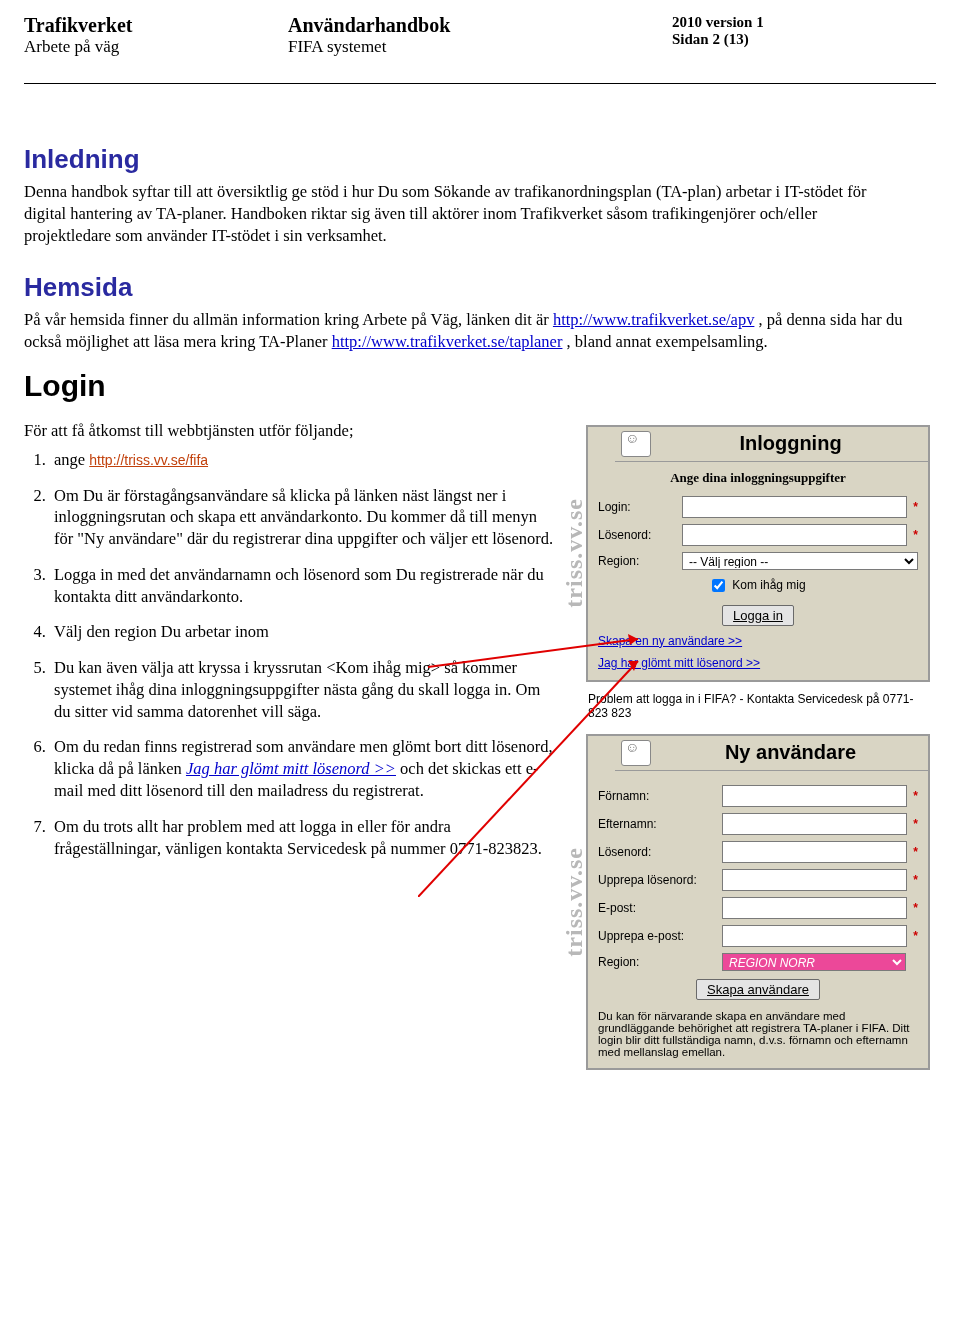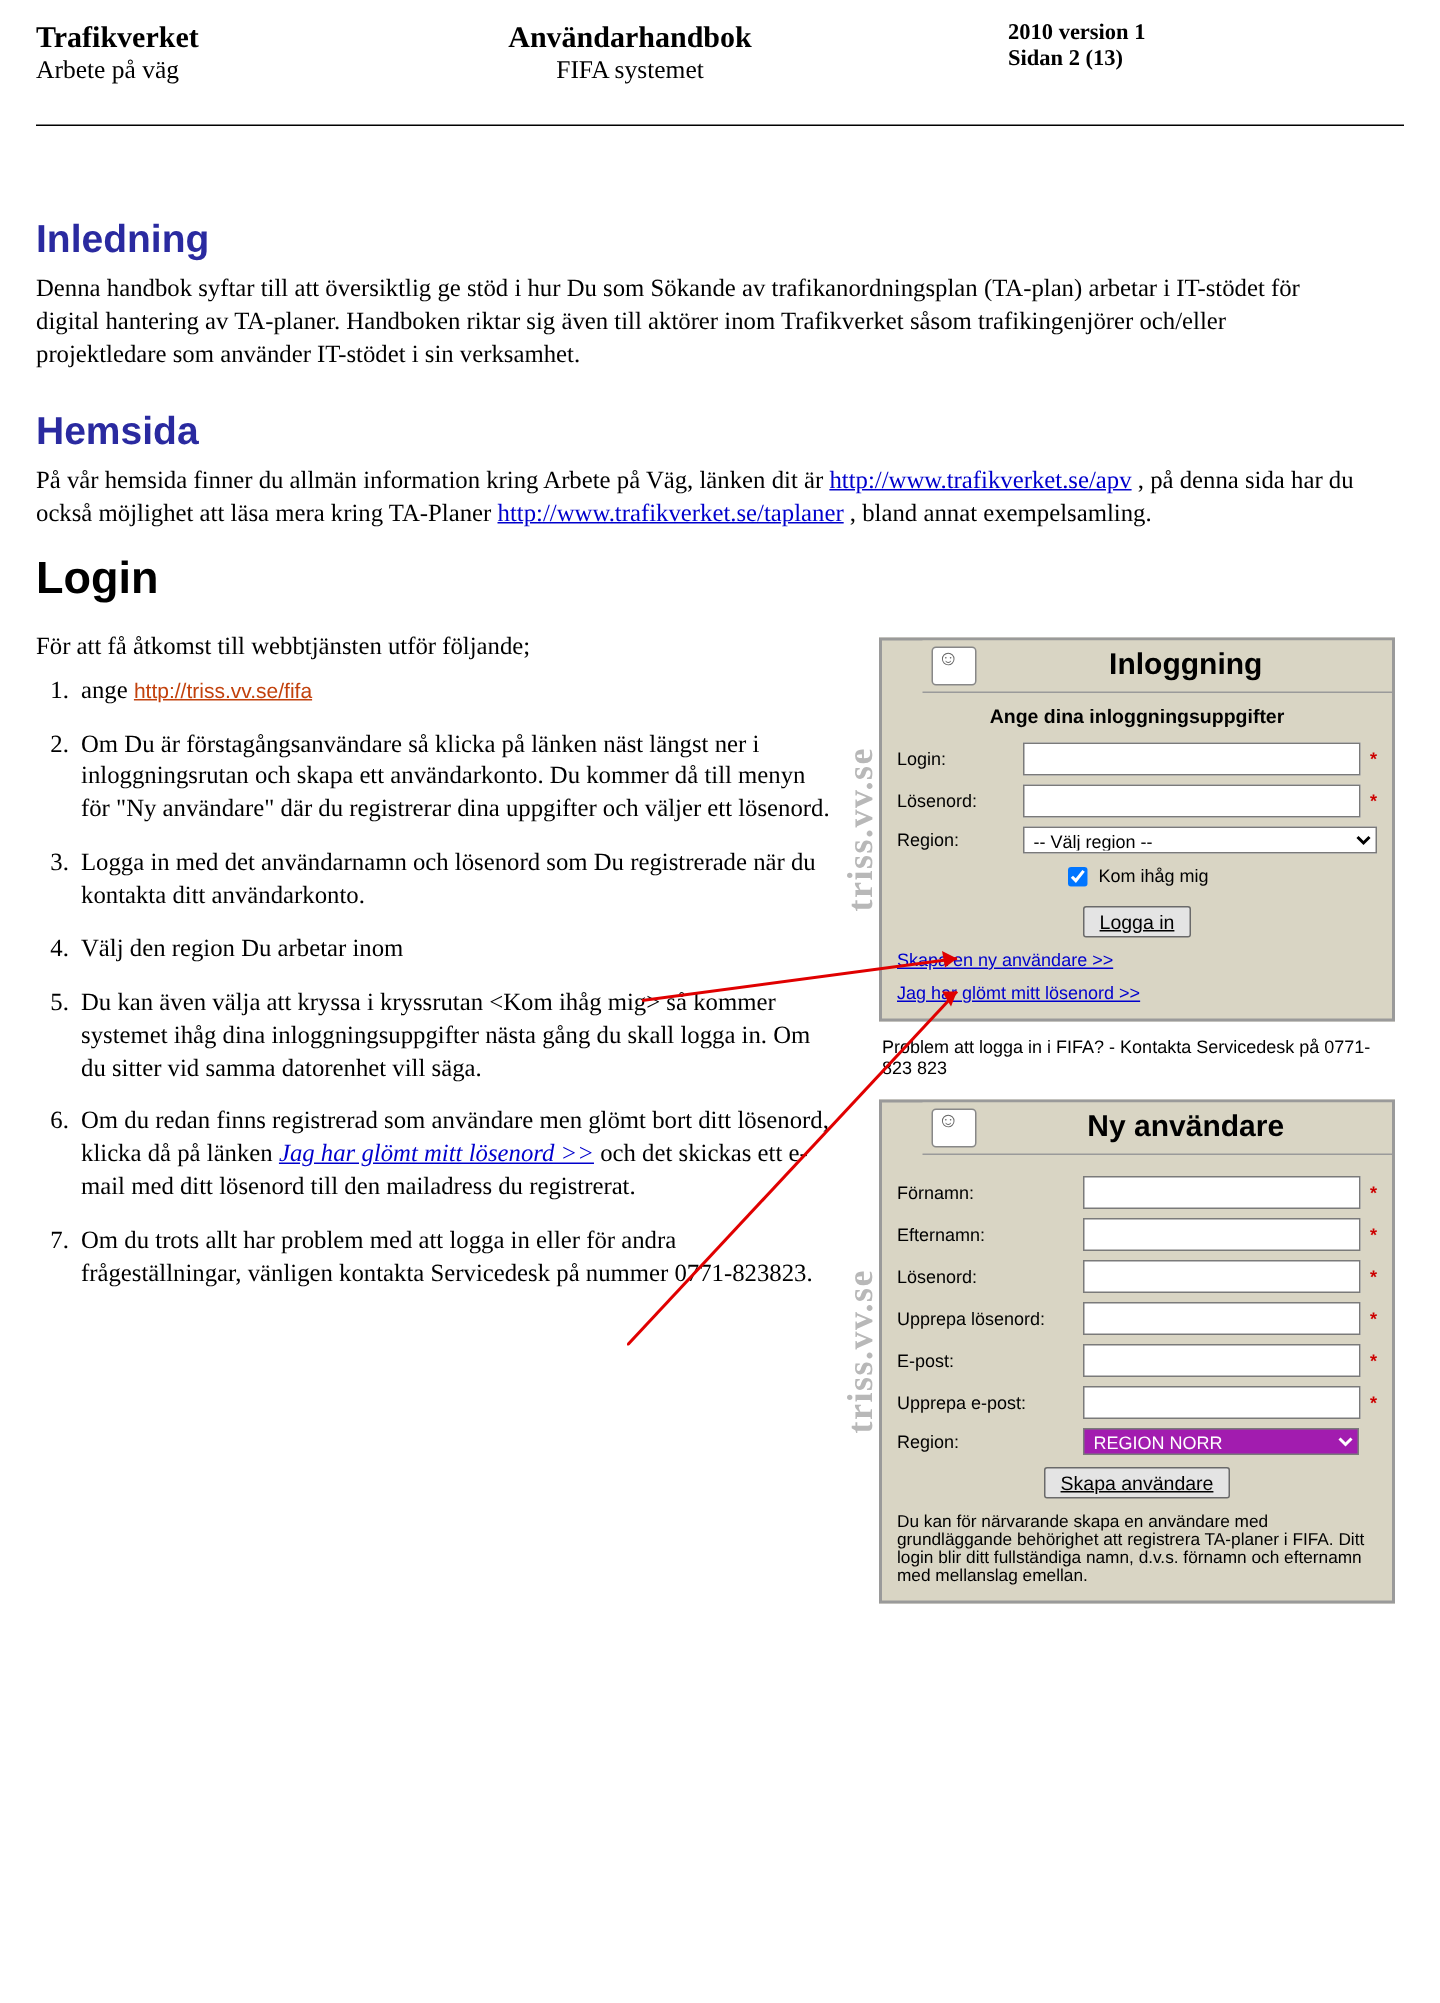--- a/index.html
+++ b/index.html
@@ -12,21 +12,21 @@
   }
   .page {
     padding: 14px 24px 24px 24px;
   }
   .header-row {
     display: flex;
     justify-content: space-between;
     font-family: "Times New Roman", serif;
   }
   .header-left { width: 33%; }
-  .header-center { width: 33%; text-align: center; }
+  .header-center { width: 33%; text-align: left; }
   .header-right { width: 33%; text-align: left; padding-left: 120px;}
   .hdr-bold { font-size: 20px; font-weight: bold; }
   .hdr-sub { font-size: 17px; }
   .hdr-ver { font-size: 15px; font-weight: bold;}
   .hdr-page { font-size: 15px; font-weight: bold;}
   hr.header-rule { border: none; border-top: 1.5px solid #000; margin: 26px 0 60px 0; }
   h2.section-blue {
     font-family: Arial, sans-serif;
     color: #2a2aa0;
     font-size: 26px;
@@ -101,29 +101,29 @@
   }
   .panel-title .av-icon {
     width:28px; height:24px; display:inline-block;
     background: #fff; border:1px solid #888; border-radius:3px;
     position:relative;
   }
   .panel-title .av-icon::before{
     content:"☺"; position:absolute; top:-2px; left:3px; font-size:14px; color:#666;
   }
   .panel-body { padding: 8px 10px 10px 10px; }
-  .panel-sub { text-align:center; font-size:13px; font-weight:bold; margin:0 0 10px 0;}
+  .panel-sub { text-align:center; font-size:13px; font-weight:bold; margin:0 0 10px 0;font-family:Liberation Serif, serif;}
   .form-row { display:flex; align-items:center; margin:6px 0;justify-content:center; }
   .form-row label { width: 84px; font-size:12px; }
   .form-row.wide label { width: 124px; }
   .form-row input[type="text"], .form-row input[type="password"], .form-row select{
     flex:1; height:18px; border:1px solid #7a7a7a; background:#fff; font-size:12px;
     padding:1px 2px;
   }
-  .form-row select.region-sel { background:#a21caf; color:#fff; }
+  .form-row select.region-sel { background:#ec4899; color:#fff;font-style:italic; }
   .req { color:#c00; margin-left:6px; font-weight:bold;}
   .center { text-align:center; }
   button.gbtn {
     font-family: Arial,sans-serif; font-size:13px;
     padding:2px 10px; background:#e4e4e4; border:1px solid #6a6a6a;
     border-radius:2px;
     text-decoration:underline;
   }
   .panel a.plink { color:#0000cc; text-decoration:underline; font-size:12px; display:inline-block; margin-top:8px;}
   .problem-text { font-family: Arial,sans-serif; font-size:12px; color:#000; margin:10px 0 14px 22px; width:330px;}

